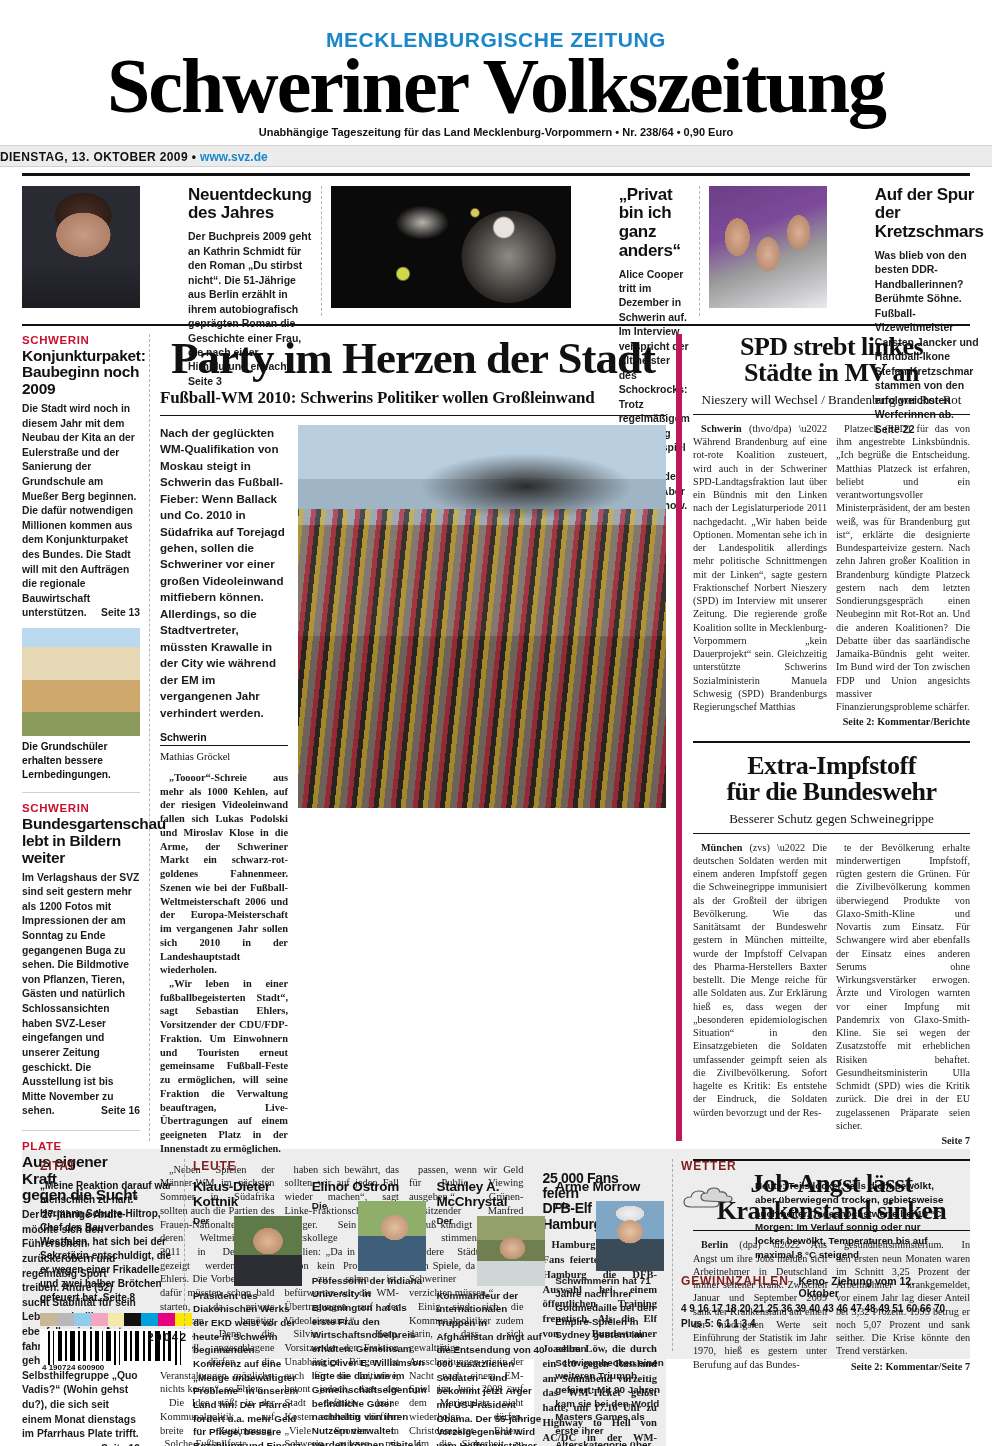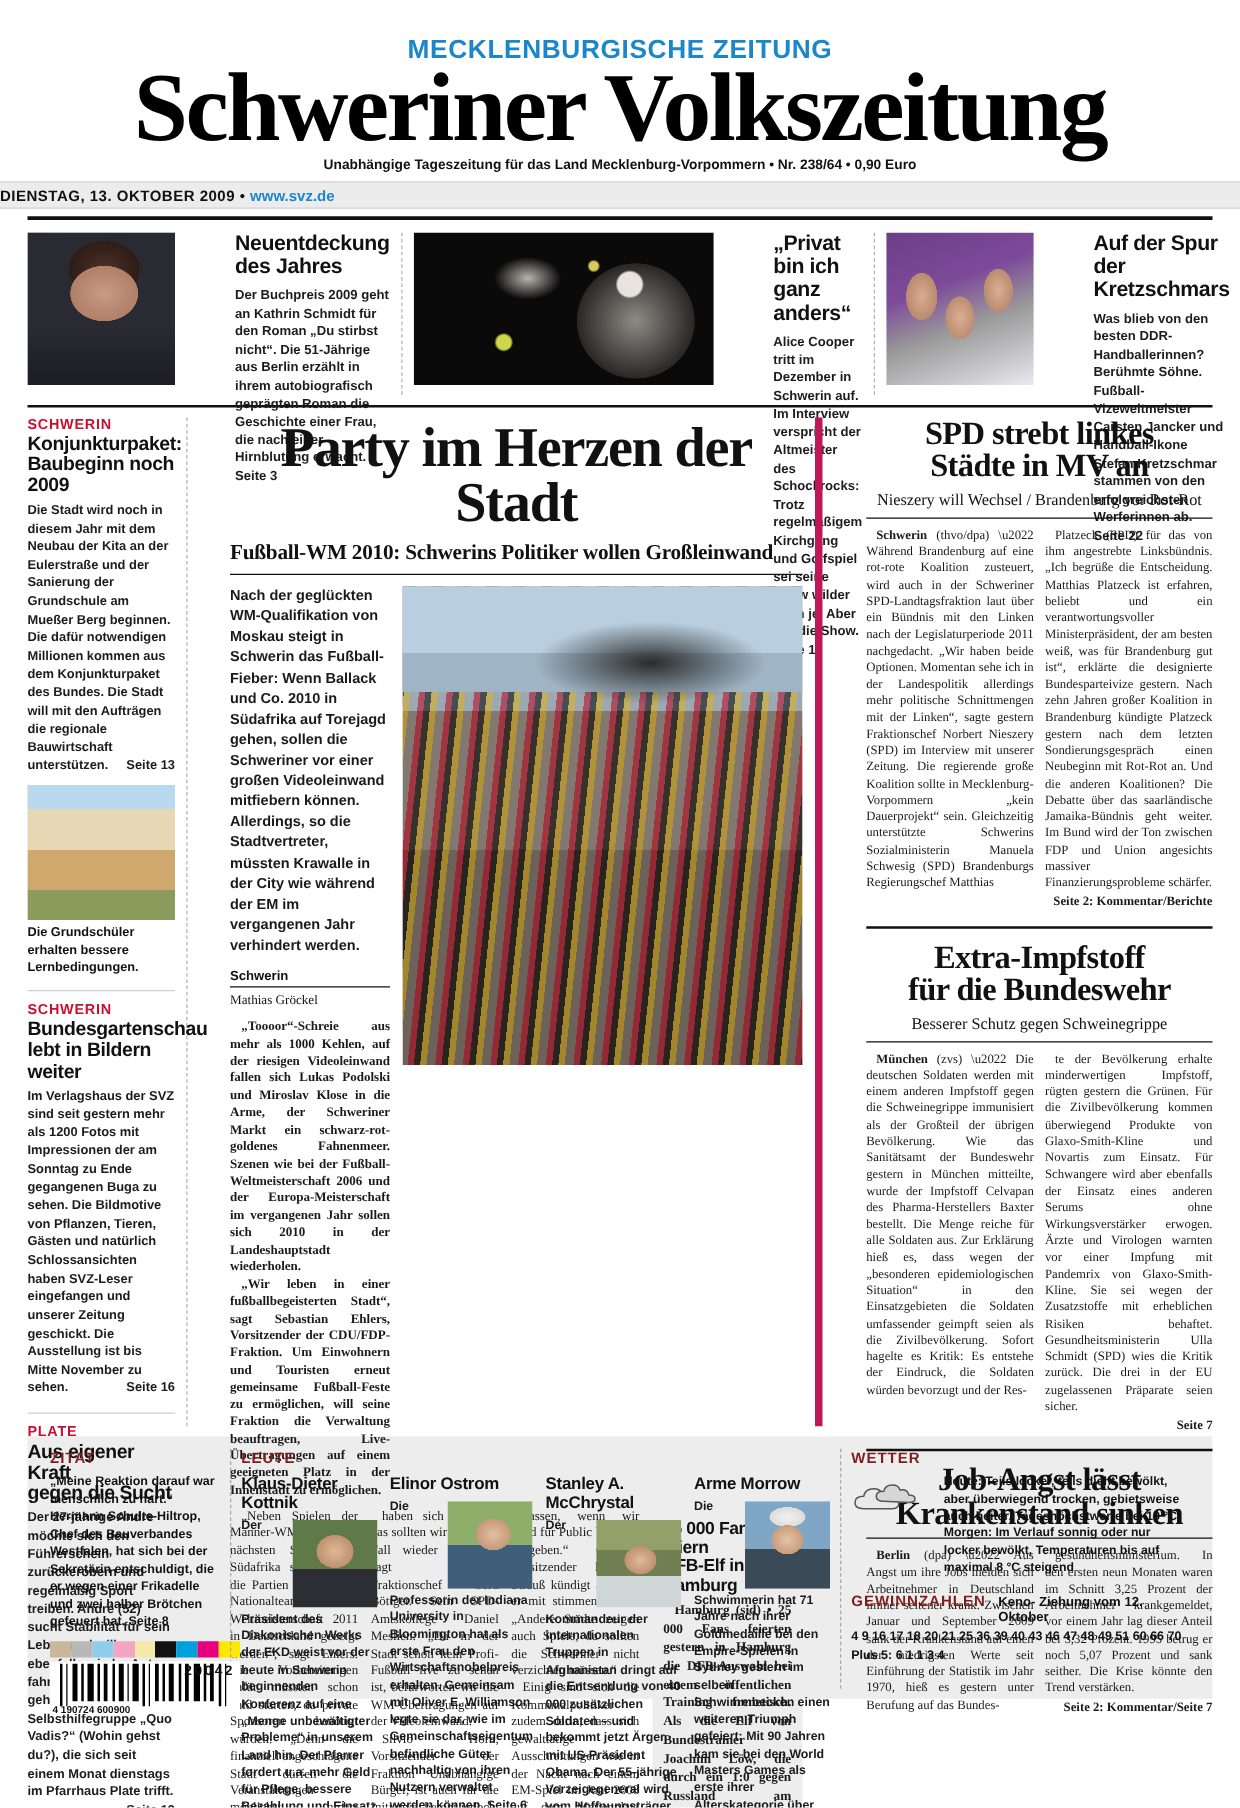--- a/index.html
+++ b/index.html
@@ -63,21 +63,20 @@
     letter-spacing: -.3px; margin-bottom: 6px;
   }
   .tz-body { font-size: 10.5px; line-height: 1.38; font-weight: bold; color:#1c1c1c; }
   .tz-body .pg { white-space: nowrap; }
   .rule-thin { height: 2px; background:#111; margin: 8px 22px 0 22px; }
 
   
   .grid {
     display: flex; margin: 0 22px; padding-top: 8px;
     height: 815px;
-    gap: 24px;
   }
   .col-left { width: 128px; flex: none; padding-right: 9px; border-right: 1px dashed #b4b4b4; }
   .col-mid  { flex: 1; padding: 0 10px; border-right: 6px solid #be185d; }
   .col-right{ width: 288px; flex:none; padding-left: 11px; }
 
   .sec-label {
     color: #c8102e; font-size: 11.5px; font-weight: bold;
     letter-spacing: .6px; text-transform: uppercase; margin-bottom: 2px;
   }
   .sb-head {

